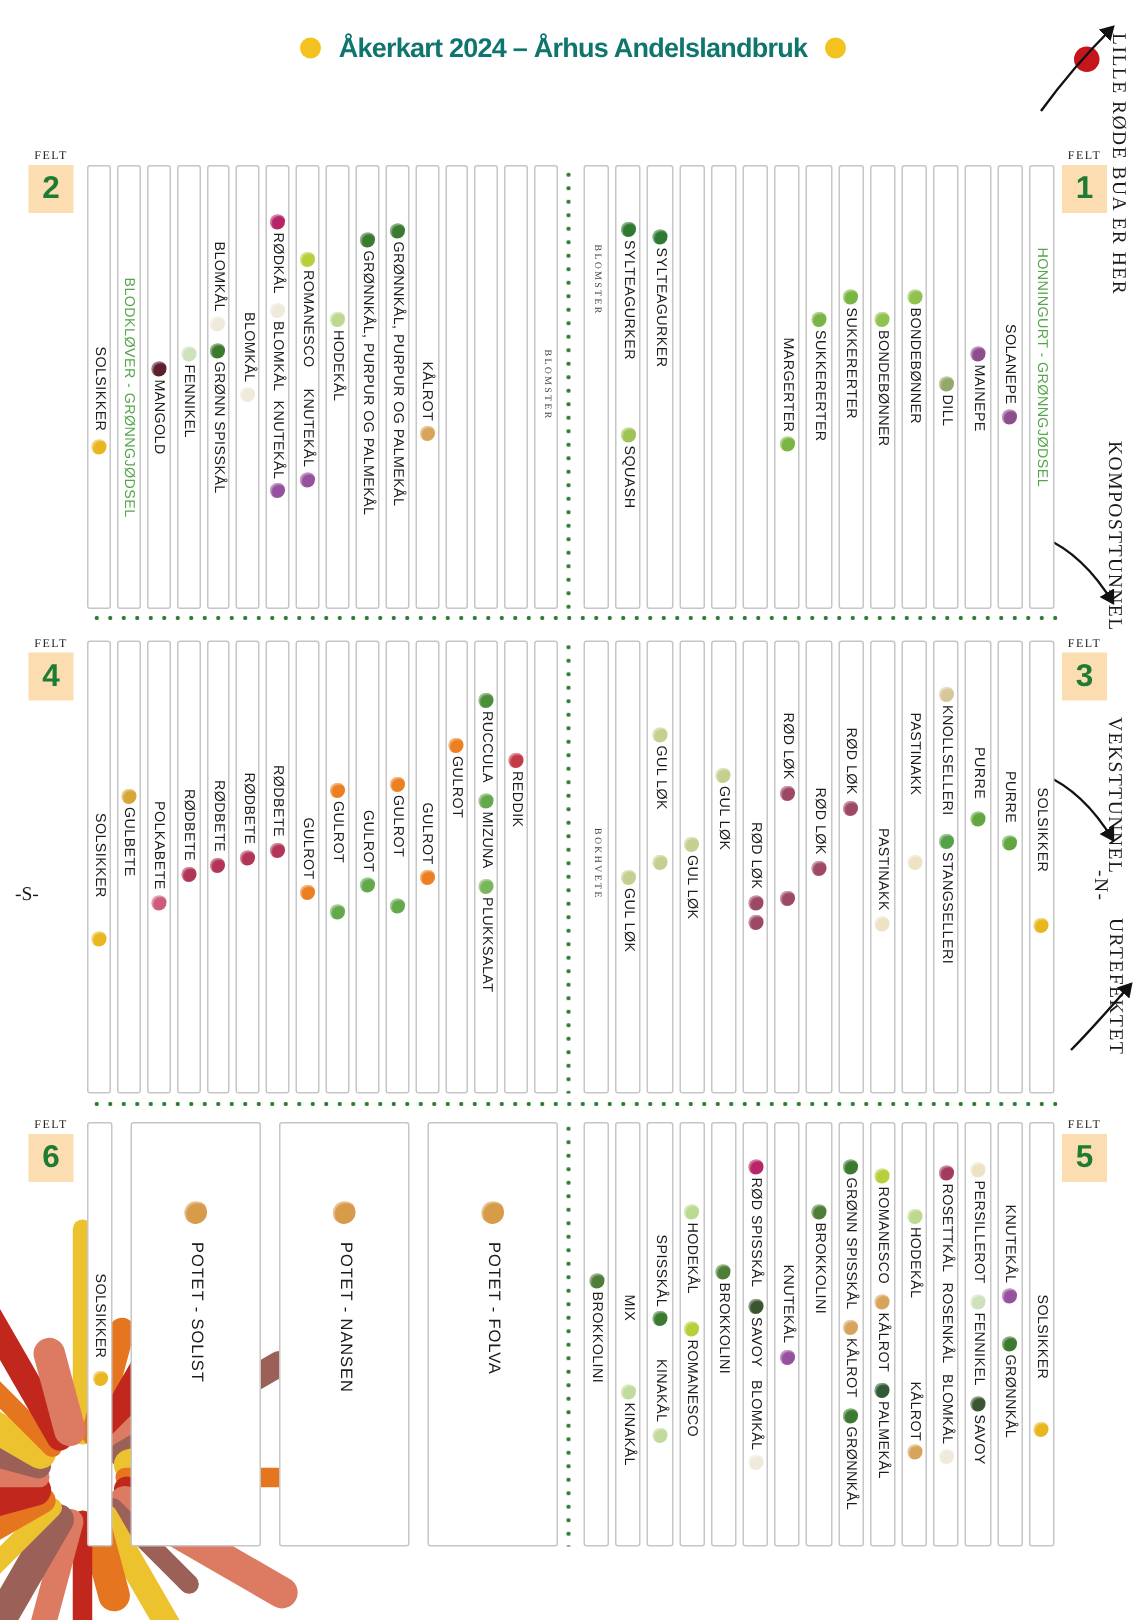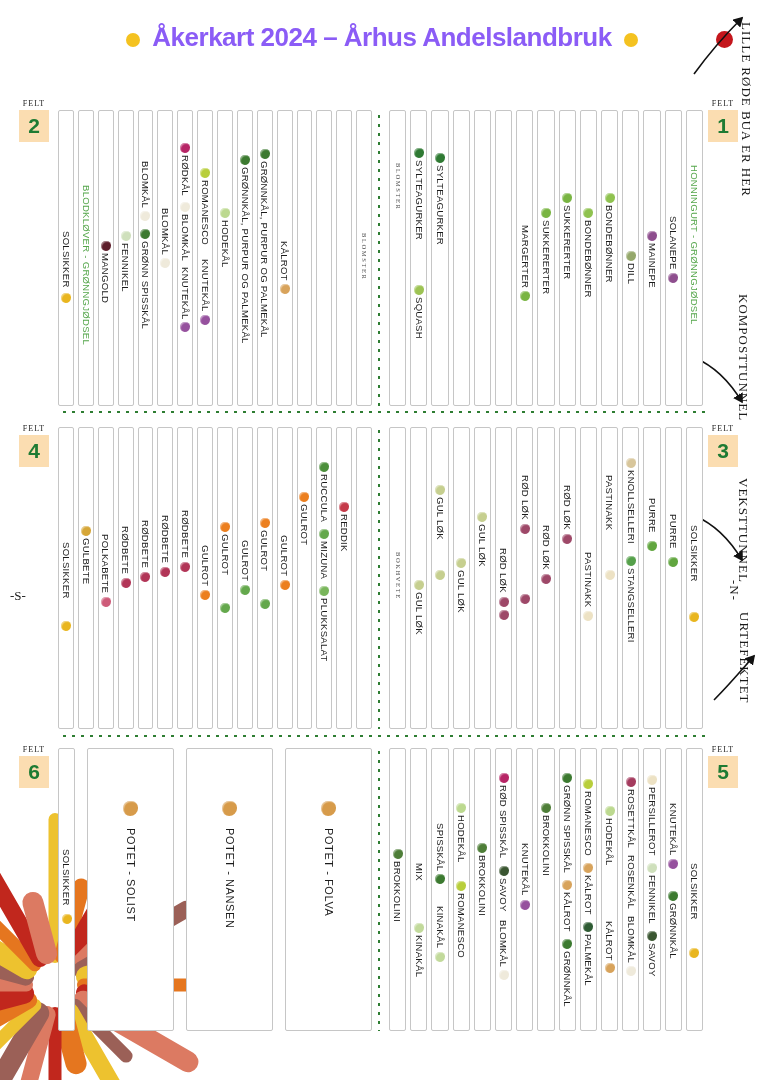--- a/index.html
+++ b/index.html
@@ -2,21 +2,21 @@
 <html><head>
 <meta charset="utf-8">
 <style>
   html,body{margin:0;padding:0;}
   body{
     position:relative;width:764px;height:1080px;background:#ffffff;overflow:hidden;
     font-family:"Liberation Sans",sans-serif;
   }
   
   .header{position:absolute;left:0;top:22px;width:764px;text-align:center;}
-  .title{display:inline-block;font-size:26px;font-weight:bold;color:#8b5cf6;letter-spacing:-0.5px;}
+  .title{display:inline-block;font-size:18px;font-weight:bold;color:#0f766e;letter-spacing:-0.5px;}
   .dot{display:inline-block;width:14px;height:14px;border-radius:50%;background:#F4C220;vertical-align:middle;margin:0 12px 4px 12px;}
   
   .badge{position:absolute;width:32px;text-align:center;}
   .badge-word{font-family:"Liberation Serif",serif;font-size:8px;letter-spacing:1px;color:#222;margin-bottom:2px;}
   .badge-num{width:30px;height:32px;margin:0 auto;background:#FBDDB1;color:#1E7B33;font-weight:bold;font-size:21px;line-height:32px;}
   
   .vserif{position:absolute;writing-mode:vertical-rl;text-orientation:mixed;font-family:"Liberation Serif",serif;
           font-size:13px;letter-spacing:1px;color:#1a1a1a;white-space:nowrap;}
   .hserif{position:absolute;font-family:"Liberation Serif",serif;font-size:13px;color:#1a1a1a;}
   .red-dot{position:absolute;width:17px;height:17px;border-radius:50%;background:#C4161C;}

